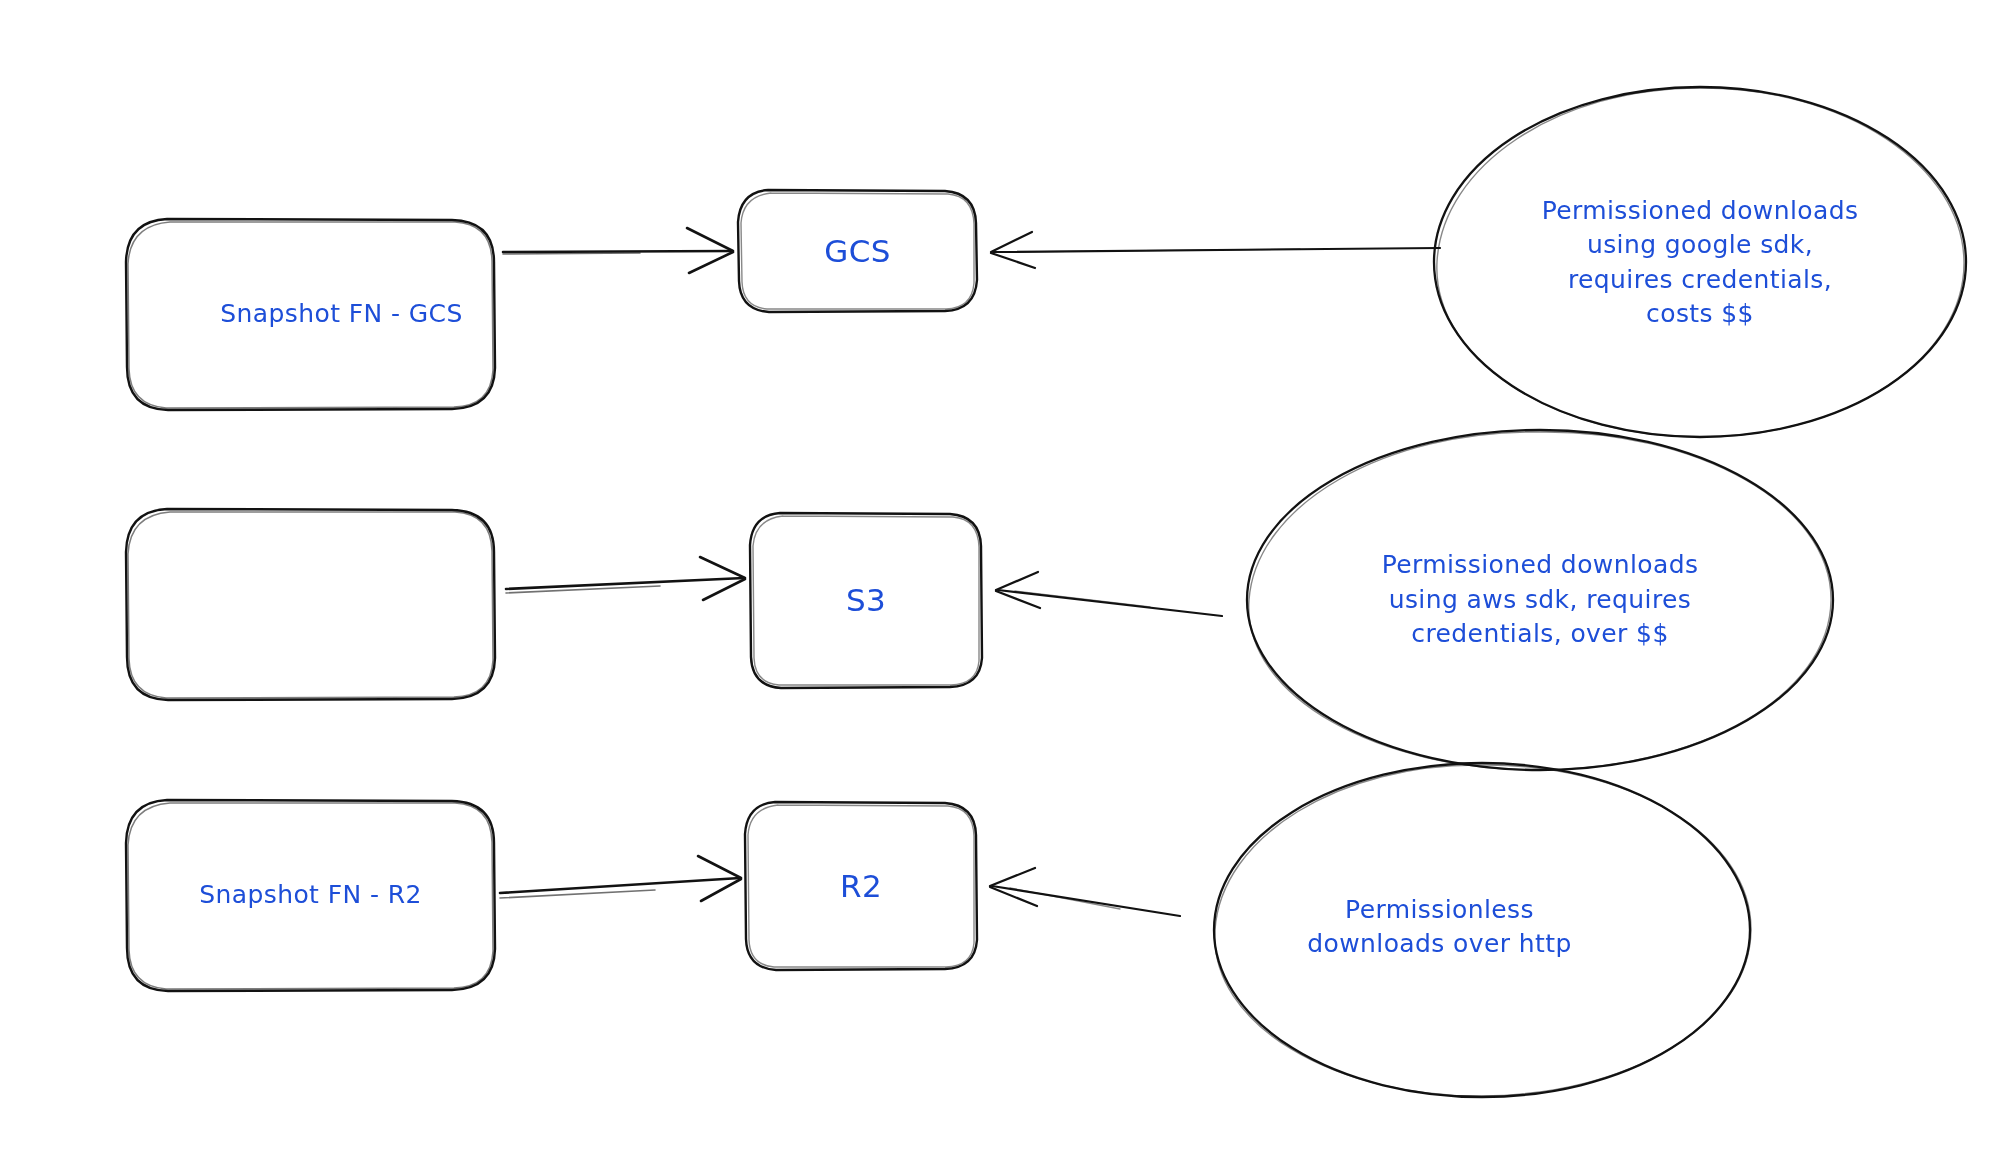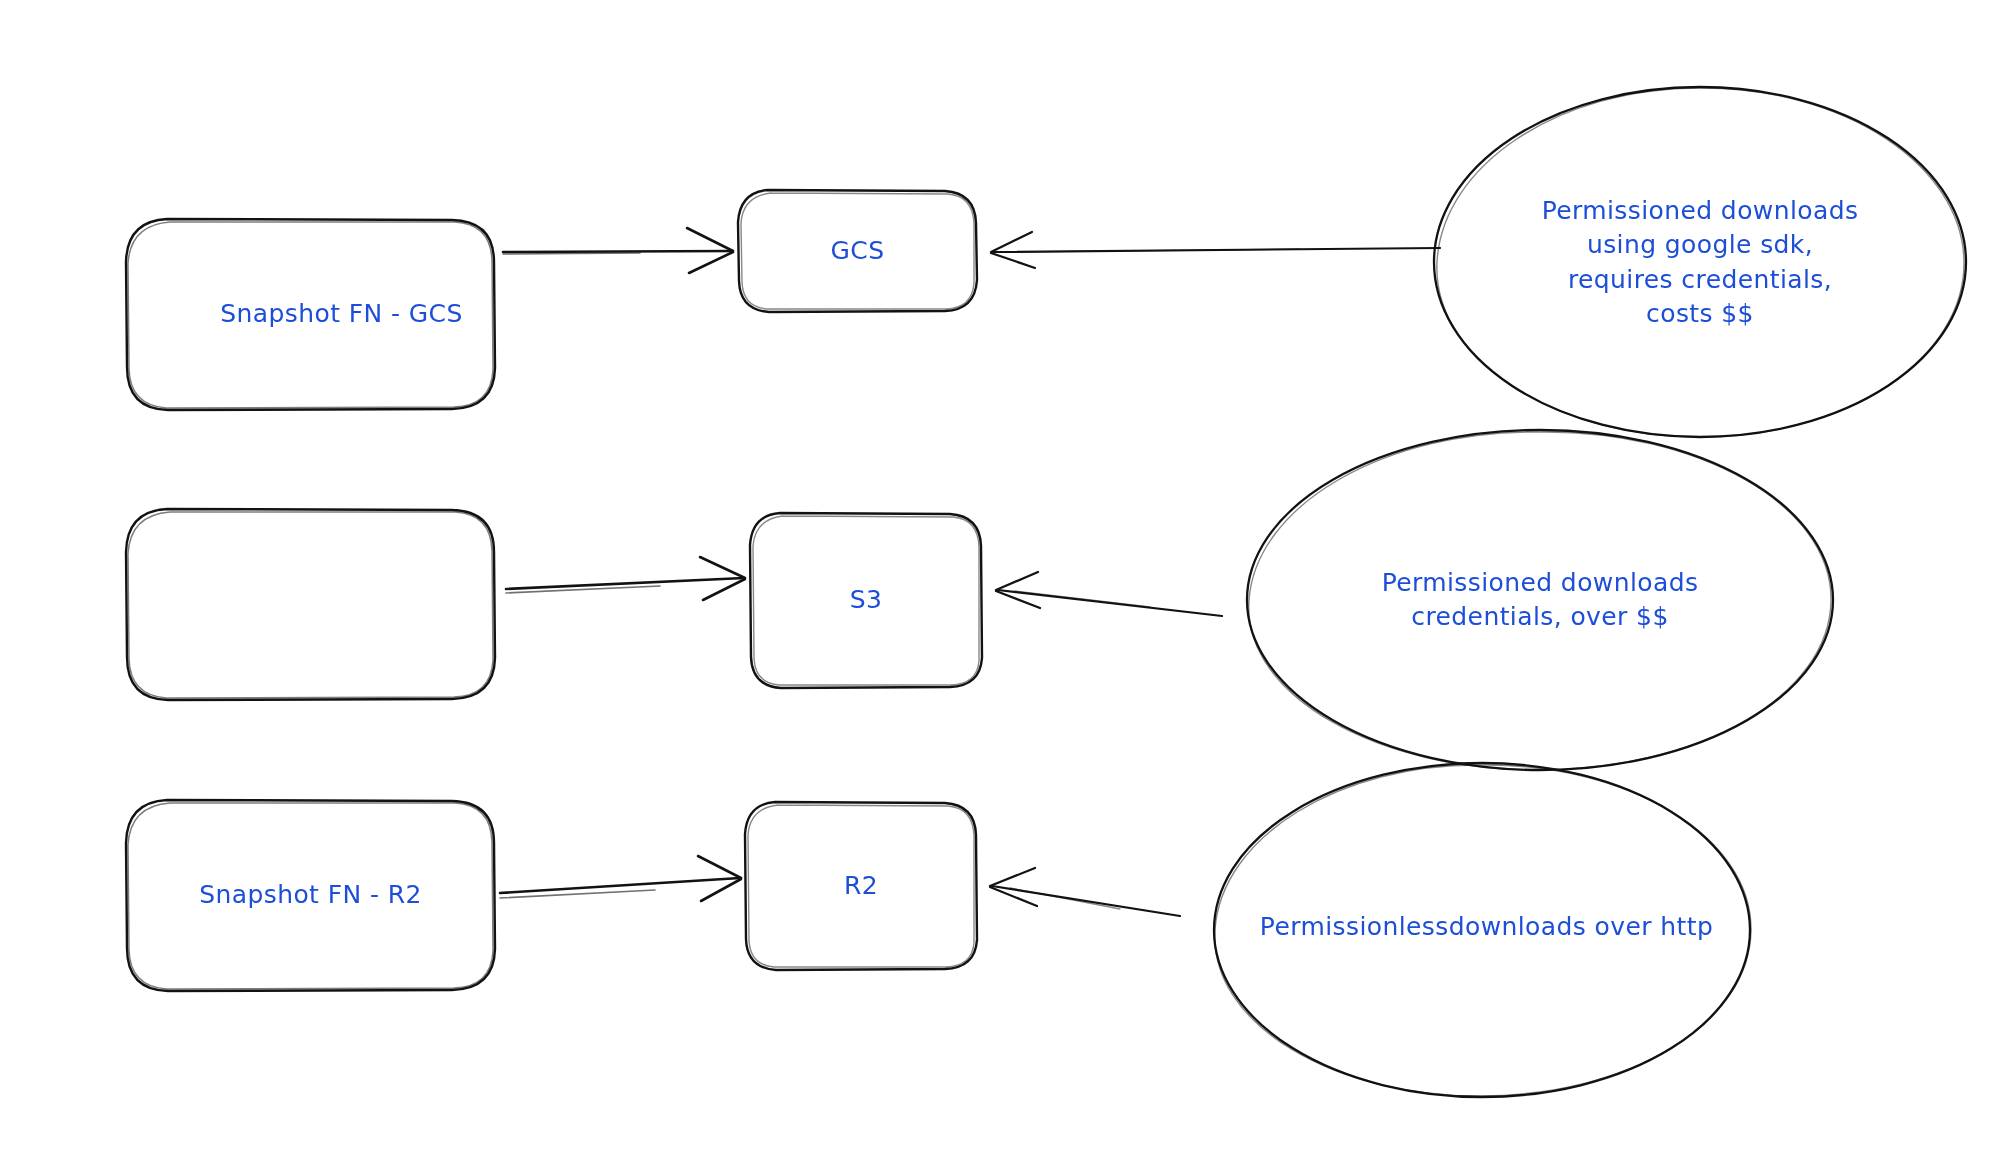--- a/index.html
+++ b/index.html
@@ -37,21 +37,21 @@
     font-family: "DejaVu Sans", sans-serif;
     letter-spacing: 0.4px;
     line-height: 1.38;
     pointer-events: none;
     -webkit-font-smoothing: antialiased;
   }
   .box-label {
     font-size: 25px;
   }
   .store-label {
-    font-size: 25px;
+    font-size: 31px;
   }
   .note-label {
     font-size: 25px;
   }
   .hit {
     position: absolute;
     background: transparent;
   }
 </style>
 </head>
@@ -161,28 +161,29 @@
     <span>using google sdk,</span>
     <span>requires credentials,</span>
     <span>costs $$</span>
   </div>
 
 
   <div class="node-label store-label" style="left:750px; top:513px; width:232px; height:175px;">S3</div>
 
   <div class="node-label note-label" style="left:1280px; top:505px; width:520px; height:190px; flex-direction:column;">
     <span>Permissioned downloads</span>
+    <span>using aws sdk, requires</span>
     <span>credentials, over $$</span>
   </div>
 
   <div class="node-label box-label" style="left:126px; top:800px; width:369px; height:191px;">Snapshot FN - R2</div>
 
   <div class="node-label store-label" style="left:745px; top:802px; width:232px; height:168px;">R2</div>
 
-  <div class="node-label note-label" style="left:1254px; top:862px; width:465px; height:130px; flex-direction:row;">
+  <div class="node-label note-label" style="left:1207px; top:862px; width:465px; height:130px; flex-direction:column;">
     <span>Permissionless</span>
     <span>downloads over http</span>
   </div>
 
   <div class="hit" style="left:126px; top:219px; width:369px; height:191px;"></div>
   <div class="hit" style="left:738px; top:190px; width:239px; height:122px;"></div>
   <div class="hit" style="left:1434px; top:87px; width:532px; height:350px; border-radius:50%;"></div>
   <div class="hit" style="left:500px; top:230px; width:235px; height:45px;"></div>
   <div class="hit" style="left:988px; top:230px; width:455px; height:45px;"></div>
 

